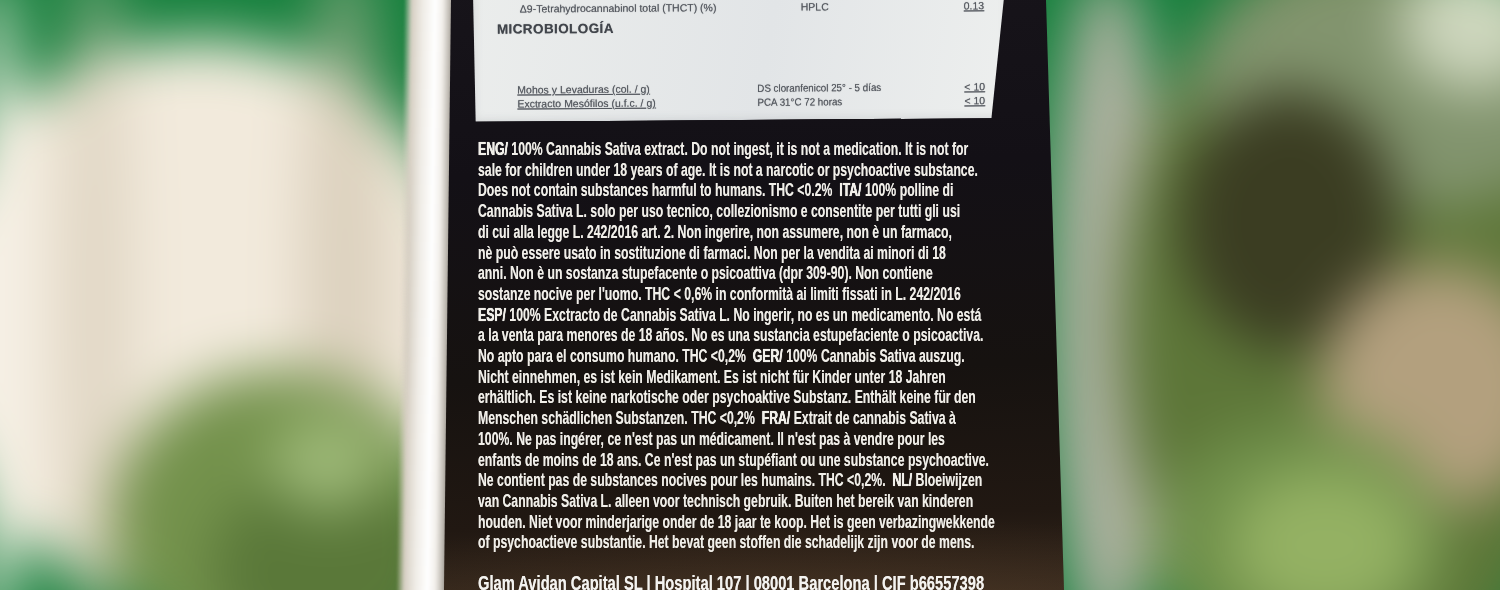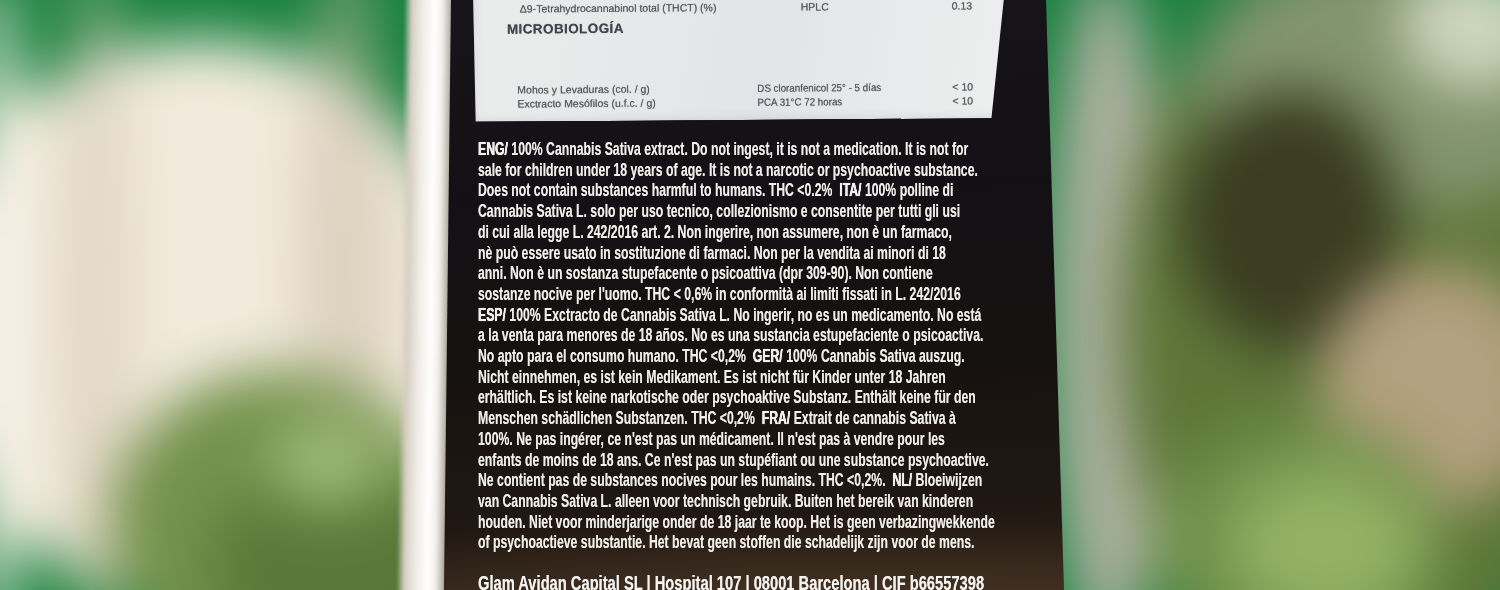--- a/index.html
+++ b/index.html
@@ -62,28 +62,28 @@
     clip-path: polygon(0 0, 100% 0, 96.8% 100%, 0.4% 100%);
     background: linear-gradient(100deg, #ebedec 0%, #e2e5e7 55%, #edefee 100%);
     box-shadow: inset 0 0 10px rgba(120,125,130,0.25);
     color: #565a61;
     text-shadow: 0 0 0.8px rgba(90,94,100,0.85);
   }
   .lab-row { position: absolute; left: 0; width: 100%; height: 14px;
              font: 400 10.5px/13px "Liberation Sans", sans-serif; }
   .lab-row .param  { position: absolute; left: 47px; white-space: nowrap; }
   .lab-row .method { position: absolute; left: 328px; white-space: nowrap; }
-  .lab-row .value  { position: absolute; left: 479px; white-space: nowrap; }
+  .lab-row .value  { position: absolute; left: 491px; white-space: nowrap; text-decoration: underline; }
   .lab-row.r1 { top: 35px; }
   .lab-row.r2 { top: 116px; }
   .lab-row.r3 { top: 130px; }
-  .lab-row.r2 .param, .lab-row.r3 .param { left: 44px; }
+  .lab-row.r2 .param, .lab-row.r3 .param { left: 44px; text-decoration: underline; }
   .lab-row.r2 .method, .lab-row.r3 .method { left: 284px; transform: scaleX(0.93); transform-origin: 0 0; }
   .micro-title {
-    position: absolute; left: 34px; top: 54px;
+    position: absolute; left: 24px; top: 54px;
     font: 700 13.5px/16px "Liberation Sans", sans-serif;
     letter-spacing: 0.4px; color: #41454b; text-align: center;
   }
 
   
   .warning-text {
     position: absolute; left: 478px; top: 139px;
     transform: scaleX(0.645); transform-origin: 0 0;
   }
   .wline {

